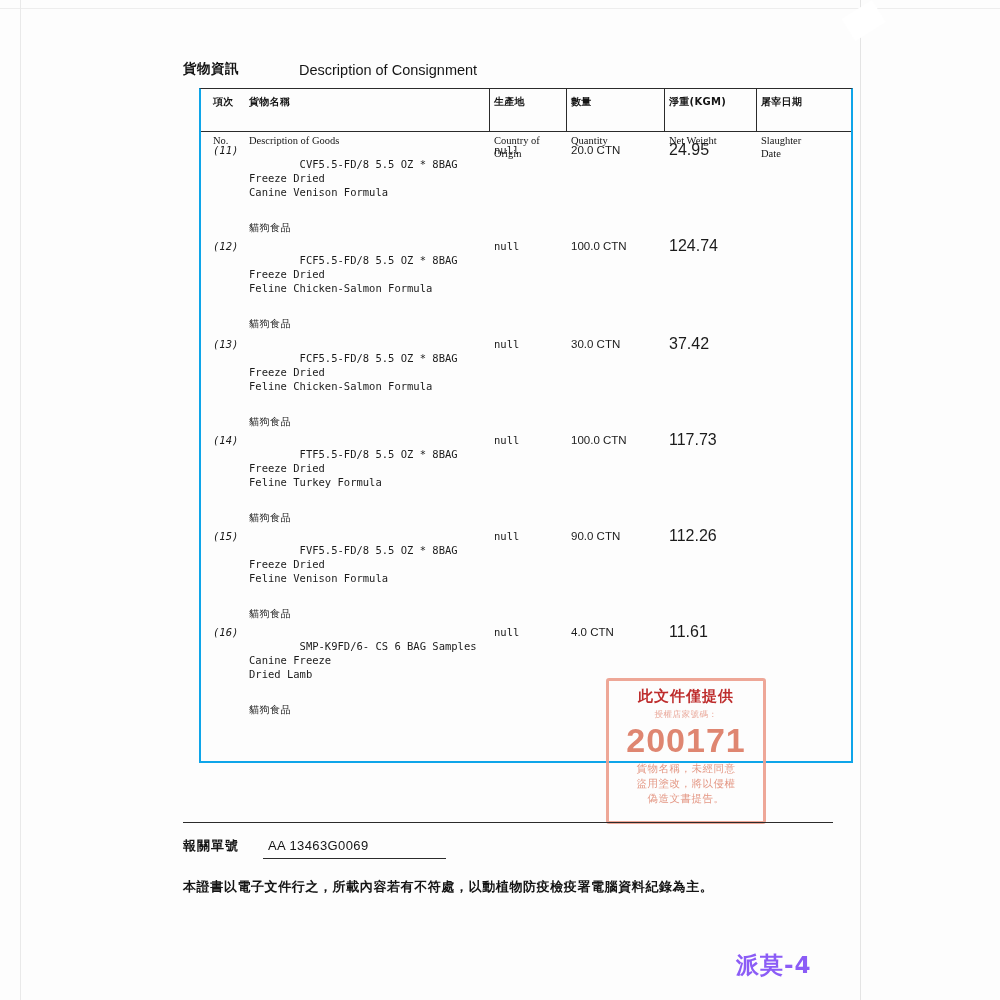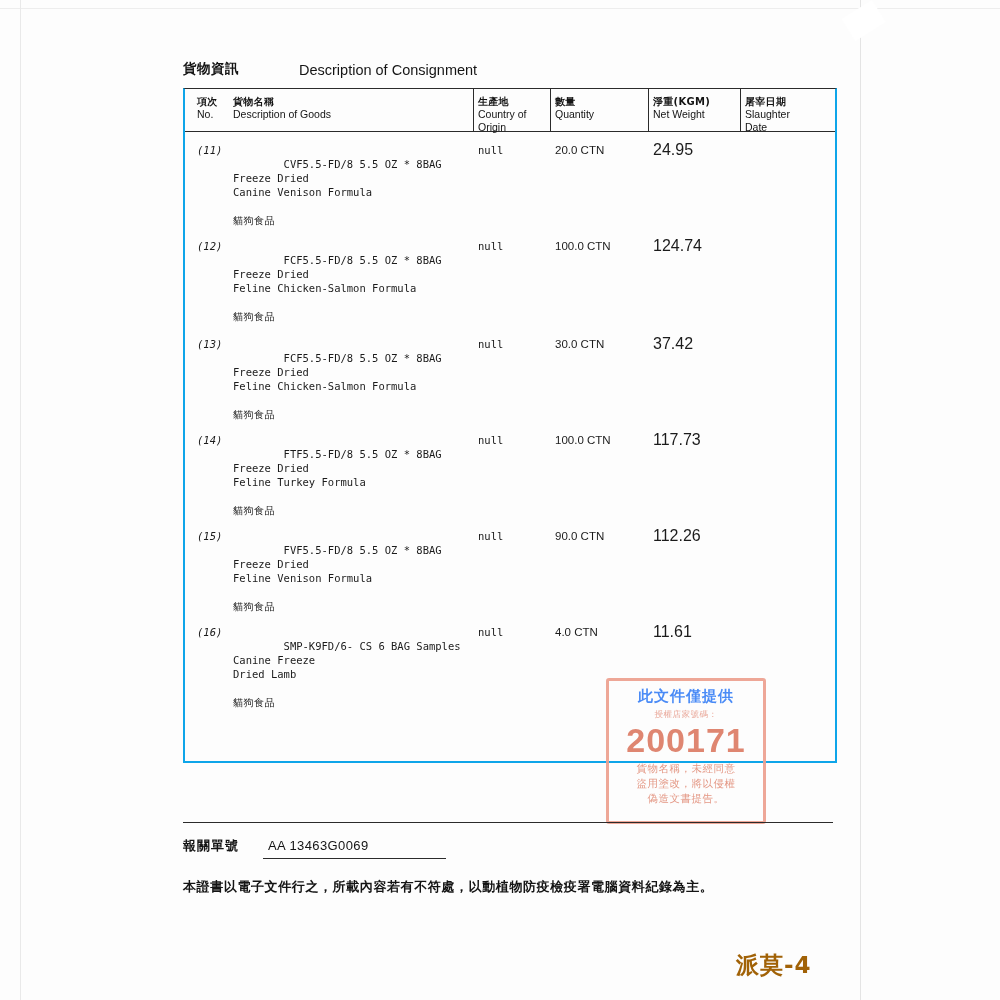--- a/index.html
+++ b/index.html
@@ -73,21 +73,21 @@
     position: absolute;
     left: 116px; top: 2px;
     font-family: "Liberation Sans", sans-serif;
     font-size: 14.5px;
     color: #151515;
   }
 
   
   .tbl {
     position: absolute;
-    left: 183px;
+    left: 199px;
     top: 88px;
     width: 650px;
     height: 672px;
     border: 2px solid #0ea5e9;
     border-top: 1px solid #2b2b2b;
   }
   .tbl .colhead {
     position: absolute;
     left: 0; top: 0;
     width: 650px;
@@ -102,22 +102,23 @@
   }
   .ch .zh {
     display: block;
     font-family: "DejaVu Sans", sans-serif;
     font-size: 10px;
     font-weight: 700;
     letter-spacing: 0.3px;
   }
   .ch .eng {
     display: block;
-    font-family: Liberation Sans, sans-serif;
+    font-family: Liberation Serif, serif;
     font-size: 10.5px;
+    margin-top: 26px;
   }
 
   
   .vsep {
     position: absolute;
     top: 0;
     width: 1px;
     height: 42px;
     background: #2b2b2b;
   }
@@ -140,21 +141,21 @@
   .c-desc { left: 48px;  width: 240px; }
   .c-org  { left: 293px; width: 60px; }
   .c-qty  { left: 370px; width: 80px; font-family: "Liberation Sans", sans-serif; font-size: 11.5px; }
   .c-nw   { left: 468px; width: 70px; font-family: "Liberation Sans", sans-serif; font-size: 16px; }
   .c-sd   { left: 560px; width: 80px; }
   .zhsub {
     display: block;
     font-family: "DejaVu Sans", sans-serif;
     font-size: 10px;
     letter-spacing: 0.5px;
-    margin-top: 1px;
+    margin-top: 8px;
     color: #1b1b1b;
   }
 
   
   .stamp {
     position: absolute;
     left: 606px;
     top: 678px;
     width: 154px;
     height: 140px;
@@ -164,21 +165,21 @@
     text-align: center;
     opacity: 0.92;
     overflow: hidden;
   }
   .stamp .s1 {
     font-family: "DejaVu Sans", sans-serif;
     font-size: 15px;
     font-weight: 700;
     letter-spacing: 1px;
     margin-top: 6px;
-    color: #3b82f6;
+    color: #b91c1c;
   }
   .stamp .s2 {
     font-family: "DejaVu Sans", sans-serif;
     font-size: 8.5px;
     letter-spacing: 0.5px;
     margin-top: 3px;
     color: #e8a293;
   }
   .stamp .s3 {
     font-family: "Liberation Sans", sans-serif;
@@ -266,21 +267,21 @@
 
   
   .pagemark {
     position: absolute;
     left: 736px;
     top: 950px;
     font-family: "DejaVu Sans", sans-serif;
     font-size: 23px;
     font-weight: 700;
     letter-spacing: 1px;
-    color: #a16207;
+    color: #8b5cf6;
   }
 </style>
 </head>
 <body>
 
 <div id="page">
 
   <div class="scan-edge-top"></div>
   <div class="scan-edge-left"></div>
   <div class="scan-edge-right"></div>

